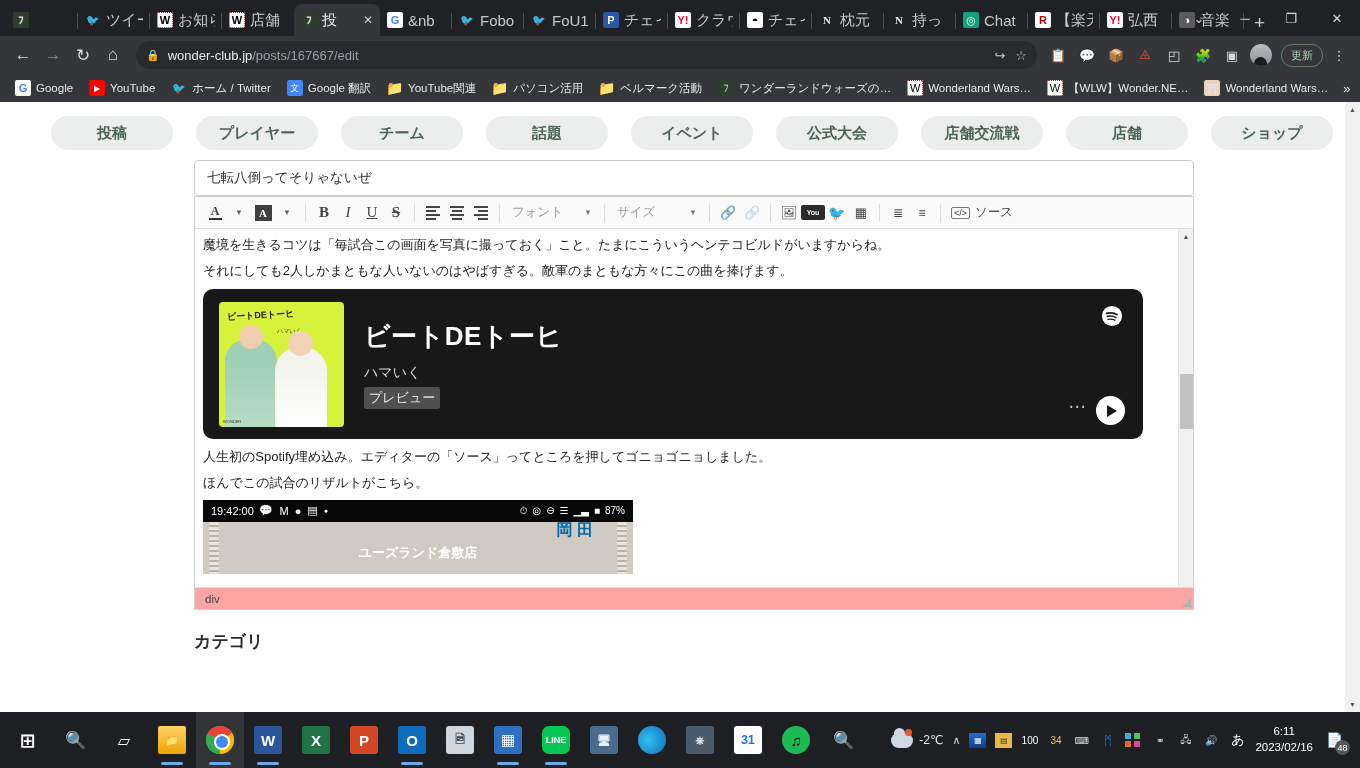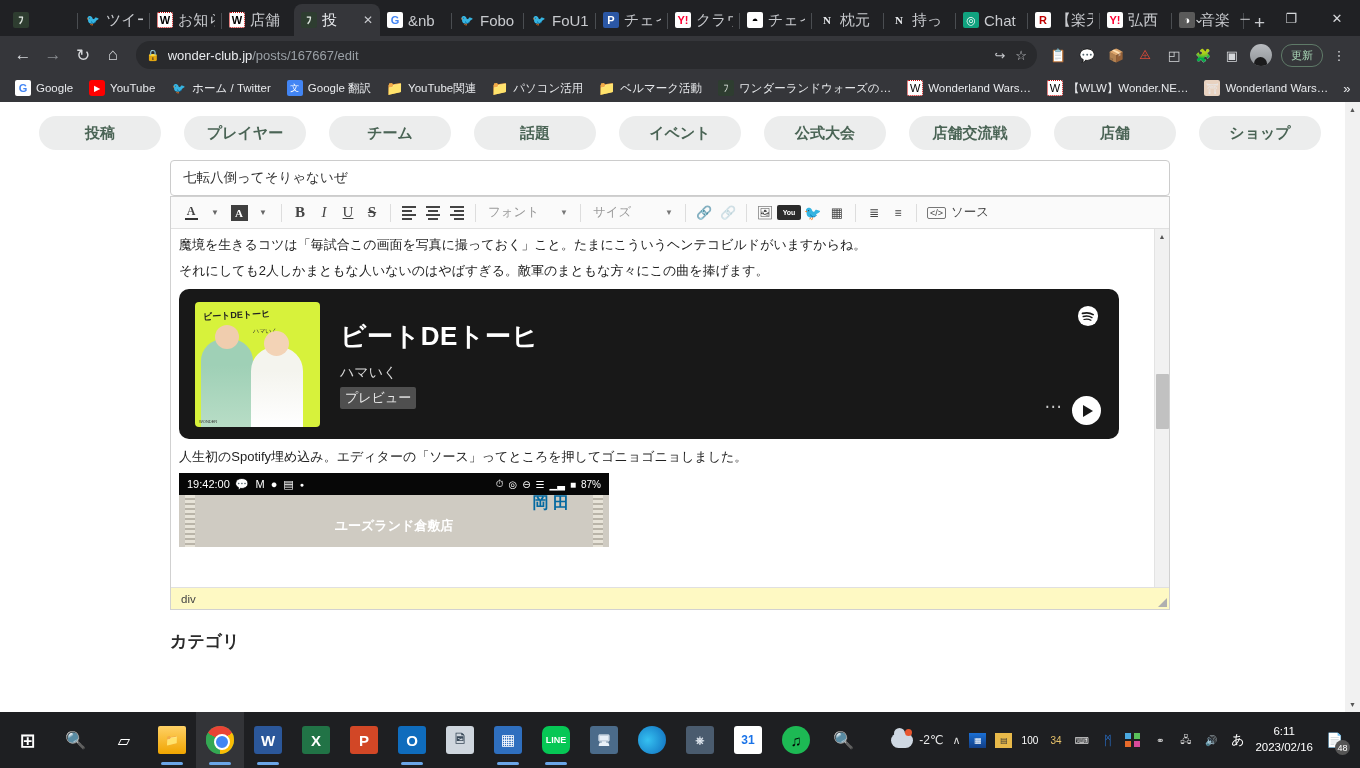--- a/index.html
+++ b/index.html
@@ -102,21 +102,21 @@
     color: #e8eaed; font-size: 11.5px; white-space: nowrap; border-radius: 4px;
   }
   .bmicon { width: 16px; height: 16px; flex: 0 0 16px; display: flex; align-items: center; justify-content: center; font-size: 11px; border-radius: 2px; }
   .fav-yt { background: #ff0000; color: #fff; font-size: 8px; border-radius: 3px; }
   .fav-folder { color: #f3c969; font-size: 14px; }
   .fav-gt { background: #4285f4; color: #fff; font-size: 9px; }
   .fav-shrine { background: #e8d2c0; font-size: 10px; }
   .bm-more { color: #e8eaed; font-size: 13px; margin-left: auto; padding: 0 6px; }
 
   
-  .page { position: relative; width: 1360px; height: 610px; background: #fff; overflow: hidden; }
+  .page { position: relative; width: 1360px; height: 610px; background: #fff; overflow: hidden; padding-left: 24px; }
 
   .navpills {
     display: flex; align-items: center; justify-content: center;
     gap: 23px; padding: 14px 0 10px 0;
   }
   .pill {
     background: #eceded; color: #4a6455; border-radius: 18px;
     height: 34px; min-width: 122px; display: flex; align-items: center; justify-content: center;
     font-size: 15px; font-weight: 700; padding: 0 14px;
   }
@@ -222,21 +222,21 @@
   }
   .phone-status .sright { margin-left: auto; display: flex; align-items: center; gap: 5px; font-size: 10px; }
   .phone-body { height: 52px; background: #cfcbc2; position: relative; overflow: hidden; }
   .phone-body .ttl { position: absolute; top: -6px; left: 80px; font-size: 20px; font-weight: 700; color: #5f5a52; }
   .phone-body .ttl2 { position: absolute; top: -2px; right: 40px; font-size: 16px; font-weight: 700; color: #0369a1; }
   .phone-body .shop { position: absolute; top: 22px; left: 0; width: 100%; text-align: center; font-size: 13px; font-weight: 700; color: #fff; }
   .phone-body .edgeL, .phone-body .edgeR { position: absolute; top:0; width: 10px; height: 100%; background: repeating-linear-gradient(#e7e3d8,#e7e3d8 3px,#b9b4a8 3px,#b9b4a8 5px); }
   .phone-body .edgeL { left: 6px; } .phone-body .edgeR { right: 6px; }
 
   .ck-footer {
-    height: 22px; background: #fef9c3; border-top: 1px solid #e0e0e0;
+    height: 22px; background: #fca5a5; border-top: 1px solid #e0e0e0;
     display: flex; align-items: center; padding: 0 10px; position: relative;
   }
   .ck-path { font-size: 11.5px; color: #444; }
   .ck-resize {
     position: absolute; right: 2px; bottom: 2px; width: 0; height: 0;
     border-left: 9px solid transparent; border-bottom: 9px solid #b0b0b0;
   }
 
   .cat-label {
     margin-top: 20px; font-size: 17px; font-weight: 700; color: #2b2b2b;
@@ -600,20 +600,21 @@
                 <circle cx="12" cy="12" r="11" fill="#fff"></circle>
                 <path d="M6 9.2c4-1.1 8.4-.7 11.6 1.3" stroke="#181818" stroke-width="1.9" fill="none" stroke-linecap="round"></path>
                 <path d="M6.8 12.6c3.3-.9 6.9-.5 9.5 1.1" stroke="#181818" stroke-width="1.6" fill="none" stroke-linecap="round"></path>
                 <path d="M7.6 15.8c2.7-.7 5.5-.4 7.6.9" stroke="#181818" stroke-width="1.3" fill="none" stroke-linecap="round"></path>
               </svg>
               <div class="sp-dots">⋯</div>
               <div class="sp-play"></div>
             </div>
 
             <p class="ed-text">人生初のSpotify埋め込み。エディターの「ソース」ってところを押してゴニョゴニョしました。</p>
+            <p class="ed-text">ほんでこの試合のリザルトがこちら。</p>
 
             <div class="phone">
               <div class="phone-status">
                 <span>19:42:00</span>
                 <span>💬</span>
                 <span>M</span>
                 <span>●</span>
                 <span>▤</span>
                 <span style="font-size:7px">●</span>
                 <span class="sright">

